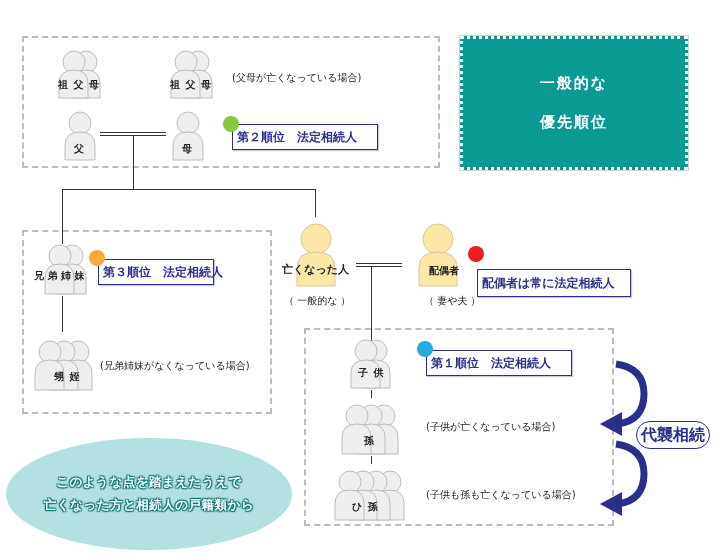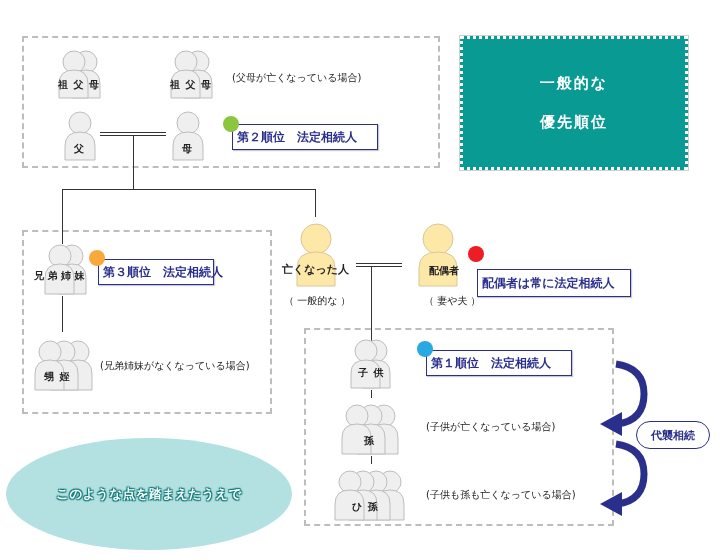--- a/index.html
+++ b/index.html
@@ -9,21 +9,21 @@
     .dashbox { position: absolute; border: 2px dashed #bdbdbd; }
     .line { position: absolute; background: #333; }
     .person { position: absolute; }
     .person svg { position: absolute; left: 0; top: 0; overflow: visible; }
     .plabel { position: absolute; font-size: 10px; font-weight: bold; color: #222; white-space: nowrap; letter-spacing: 1px; }
     .note { position: absolute; font-size: 10px; color: #222; white-space: nowrap; }
     .rank { position: absolute; border: 1.5px solid #2b2f8c; background: #fff; color: #2b2f8c; font-weight: bold; font-size: 12px; white-space: nowrap; padding: 0 4px; display: flex; align-items: center; box-shadow: 1px 1px 1px #c8c8d8; }
     .dot { position: absolute; width: 16px; height: 16px; border-radius: 50%; }
     .title-box { position: absolute; left: 460px; top: 36px; width: 228px; height: 134px; background: #0a9a94; border: 3px dotted #ffffff; outline: 1px solid #d0d0d0; box-shadow: 0 0 0 1px #e6e6e6; display: flex; flex-direction: column; align-items: center; justify-content: center; gap: 20px; }
     .title-box span { color: #fff; font-size: 15px; font-weight: bold; letter-spacing: 2px; }
-    .dai { position: absolute; left: 636px; top: 421px; width: 74px; height: 28px; border: 1.5px solid #2b2f8c; border-radius: 14px; background: #fff; color: #2b2f8c; font-weight: bold; font-size: 11px; display: flex; align-items: center; justify-content: center; }
+    .dai { position: absolute; left: 636px; top: 421px; width: 74px; height: 28px; border: 1.5px solid #2b2f8c; border-radius: 14px; background: #fff; color: #2b2f8c; font-weight: bold; font-size: 16px; display: flex; align-items: center; justify-content: center; }
     .ellipse { position: absolute; left: 6px; top: 438px; width: 286px; height: 112px; border-radius: 50%; background: #b3e0e0; display: flex; flex-direction: column; align-items: center; justify-content: center; gap: 6px; }
     .ellipse span { color: #fff; font-weight: bold; font-size: 12.5px; letter-spacing: 0.5px; text-shadow: 0 0 2px #0a7a78, 1px 1px 1px #0a7a78, -1px -1px 1px #0a7a78, 1px -1px 1px #0a7a78, -1px 1px 1px #0a7a78; }
   </style>
 </head>
 <body>
 
 <div class="dashbox" style="left:22px;top:36px;width:418px;height:132px;"></div>
 <div class="dashbox" style="left:22px;top:230px;width:250px;height:184px;"></div>
 <div class="dashbox" style="left:304px;top:328px;width:310px;height:198px;"></div>
 
@@ -115,21 +115,21 @@
   <svg width="68" height="52">
     <g fill="#efefef" stroke="#bdbdbd" stroke-width="1">
       <circle cx="48" cy="14" r="11"></circle>
         <path d="M34 52 V36 Q34 22 48 22 Q62 22 62 36 V52 Z"></path>
       <circle cx="34" cy="14" r="11"></circle>
         <path d="M20 52 V36 Q20 22 34 22 Q48 22 48 36 V52 Z"></path>
       <circle cx="20" cy="14" r="11"></circle>
         <path d="M5 52 V36 Q5 22 20 22 Q34 22 34 36 V52 Z"></path>
     </g>
   </svg>
-  <span class="plabel" style="left:14px;top:32px;">甥  姪</span>
+  <span class="plabel" style="left:24px;top:32px;">甥  姪</span>
 </div>
 <span class="note" style="left:100px;top:359px;">(兄弟姉妹がなくなっている場合)</span>
 
 <div class="person" style="left:294px;top:222px;width:44px;height:64px;">
   <svg width="44" height="64">
     <g fill="#fde8a8" stroke="#d9c79a" stroke-width="1">
       <circle cx="22" cy="17" r="15"></circle>
         <path d="M3 64 V46 Q3 30 22 30 Q41 30 41 46 V64 Z"></path>
     </g>
   </svg>
@@ -207,13 +207,14 @@
 <svg class="abs" style="left:596px;top:438px;" width="60" height="80">
   <path d="M20 6 Q48 10 48 36 Q48 62 22 66" fill="none" stroke="#2b2f8c" stroke-width="7"></path>
   <polygon points="4,66 26,54 26,78" fill="#2b2f8c"></polygon>
 </svg>
 <div class="dai">
   <span>代襲相続</span>
 </div>
 
 <div class="ellipse">
   <span>このような点を踏まえたうえで</span>
+  <span>亡くなった方と相続人の戸籍類から</span>
 </div>
 
 </body></html>

